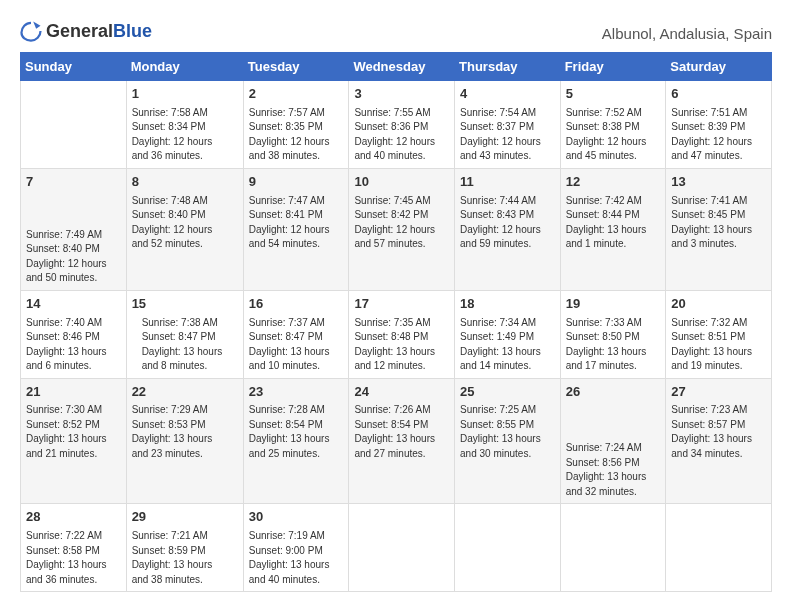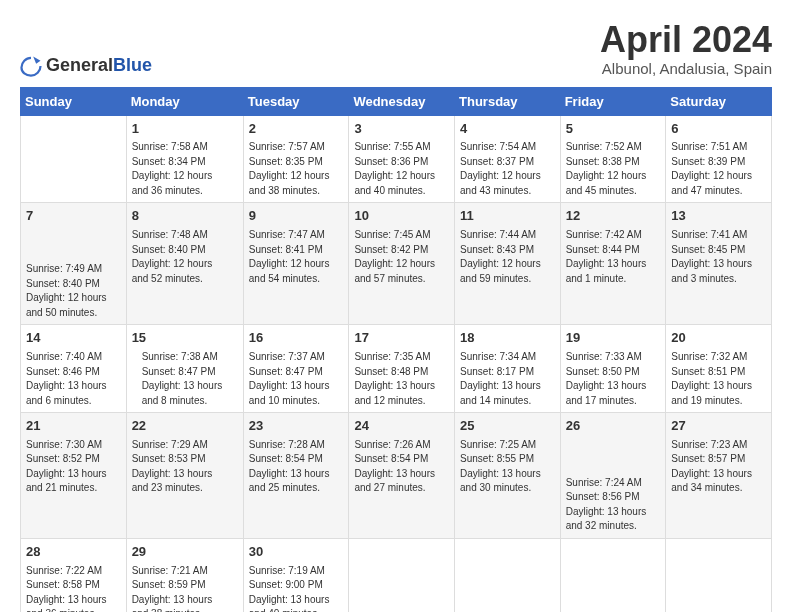--- a/index.html
+++ b/index.html
@@ -101,21 +101,20 @@
   <div class="logo">
     <svg class="logo-icon" viewBox="0 0 30 30" xmlns="http://www.w3.org/2000/svg">
       <path d="M15 4 C8 4 2 10 2 17 C2 24 8 28 15 28 C22 28 28 22 28 15" fill="none" stroke="#3a6bc4" stroke-width="3"></path>
       <path d="M18 2 L28 8 L22 12 Z" fill="#3a6bc4"></path>
     </svg>
     <div>
       <span class="logo-text-general">General</span><span class="logo-text-blue">Blue</span>
     </div>
   </div>
   <div class="title-area">
-    <div class="month-title">April 2024</div>
     <div class="location-title">Albunol, Andalusia, Spain</div>
   </div>
 </div>
 
 <table>
   <thead>
     <tr>
     <th>Sunday</th>
         <th>Monday</th>
         <th>Tuesday</th>
@@ -247,21 +246,21 @@
         <td>
           <span class="day-num">17</span>
           <div class="day-info" style="white-space: pre-line;">Sunrise: 7:35 AM
 Sunset: 8:48 PM
 Daylight: 13 hours
 and 12 minutes.</div>
         </td>
         <td>
           <span class="day-num">18</span>
           <div class="day-info" style="white-space: pre-line;">Sunrise: 7:34 AM
-Sunset: 8:17 PM
+Sunset: 1:49 PM
 Daylight: 13 hours
 and 14 minutes.</div>
         </td>
         <td>
           <span class="day-num">19</span>
           <div class="day-info" style="white-space: pre-line;">Sunrise: 7:33 AM
 Sunset: 8:50 PM
 Daylight: 13 hours
 and 17 minutes.</div>
         </td>

